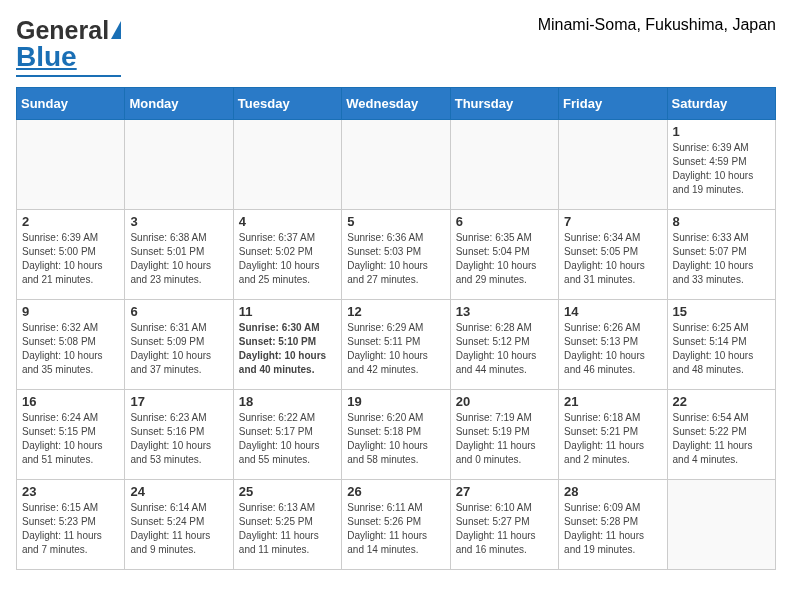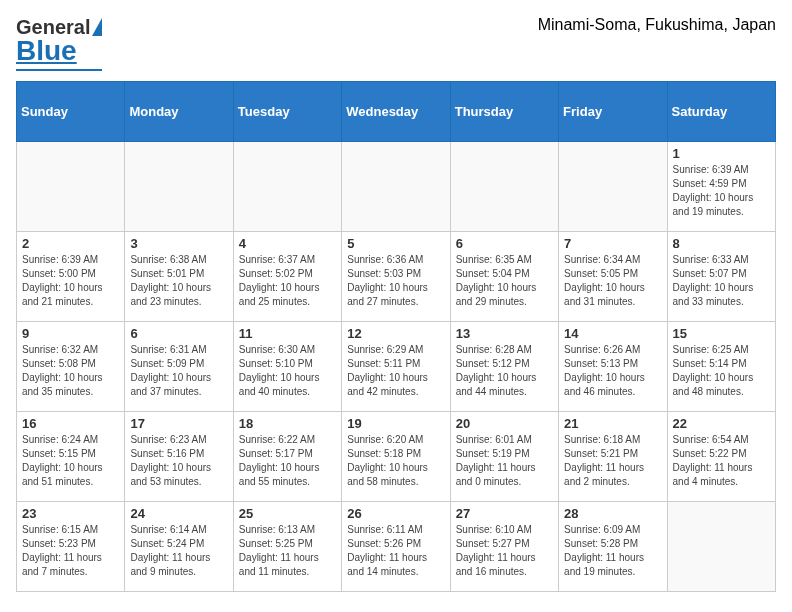--- a/index.html
+++ b/index.html
@@ -19,21 +19,21 @@
     .logo {
       display: flex;
       flex-direction: column;
       align-items: flex-start;
     }
     .logo-text {
       display: flex;
       align-items: center;
     }
     .logo-general {
-      font-size: 20px;
+      font-size: 25px;
       font-weight: bold;
       color: #333;
     }
     .logo-blue {
       font-size: 28px;
       font-weight: bold;
       color: #1a6fb5;
       text-decoration: underline;
     }
     .logo-triangle {
@@ -66,21 +66,21 @@
     .calendar {
       width: 100%;
       border-collapse: collapse;
       border: 1px solid #ccc;
     }
     .calendar th {
       background: #2a7ac7;
       color: #fff;
       font-size: 13px;
       font-weight: bold;
-      padding: 22px 4px;
+      padding: 8px 4px;
       text-align: left;
       border: 1px solid #1a6fb5;
     }
     .calendar td {
       vertical-align: top;
       border: 1px solid #ccc;
       padding: 4px 5px;
       width: 108px;
       height: 90px;
       font-size: 10px;
@@ -201,21 +201,21 @@
 Daylight: 10 hours and 35 minutes.</div>
         </td>
         <td>
           <span class="day-number">6</span>
           <div class="day-info" style="white-space: pre-line;">Sunrise: 6:31 AM
 Sunset: 5:09 PM
 Daylight: 10 hours and 37 minutes.</div>
         </td>
         <td>
           <span class="day-number">11</span>
-          <div class="day-info" style="white-space: pre-line;">Sunrise: 6:30 AM
+          <div class="day-info" style="white-space: pre-line; font-weight: bold;">Sunrise: 6:30 AM
 Sunset: 5:10 PM
 Daylight: 10 hours and 40 minutes.</div>
         </td>
         <td>
           <span class="day-number">12</span>
           <div class="day-info" style="white-space: pre-line;">Sunrise: 6:29 AM
 Sunset: 5:11 PM
 Daylight: 10 hours and 42 minutes.</div>
         </td>
         <td>
@@ -257,21 +257,21 @@
 Daylight: 10 hours and 55 minutes.</div>
         </td>
         <td>
           <span class="day-number">19</span>
           <div class="day-info" style="white-space: pre-line;">Sunrise: 6:20 AM
 Sunset: 5:18 PM
 Daylight: 10 hours and 58 minutes.</div>
         </td>
         <td>
           <span class="day-number">20</span>
-          <div class="day-info" style="white-space: pre-line;">Sunrise: 6:01 AM
+          <div class="day-info" style="white-space: pre-line;">Sunrise: 7:19 AM
 Sunset: 5:19 PM
 Daylight: 11 hours and 0 minutes.</div>
         </td>
         <td>
           <span class="day-number">21</span>
           <div class="day-info" style="white-space: pre-line;">Sunrise: 6:18 AM
 Sunset: 5:21 PM
 Daylight: 11 hours and 2 minutes.</div>
         </td>
         <td>

